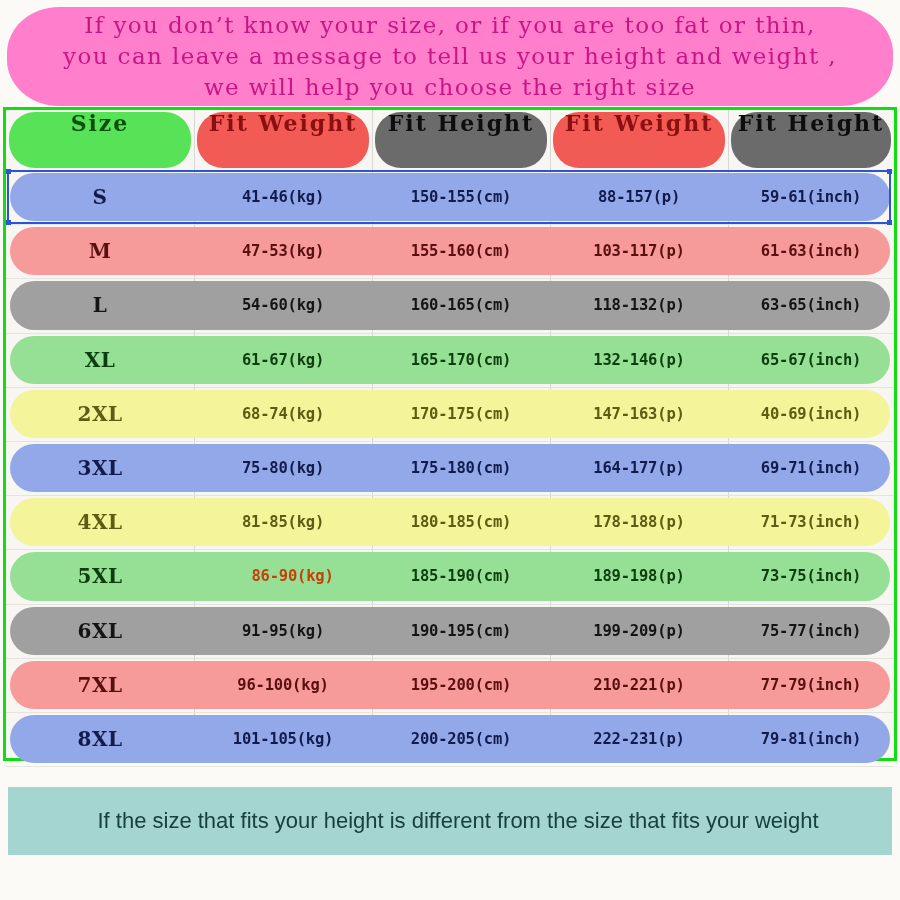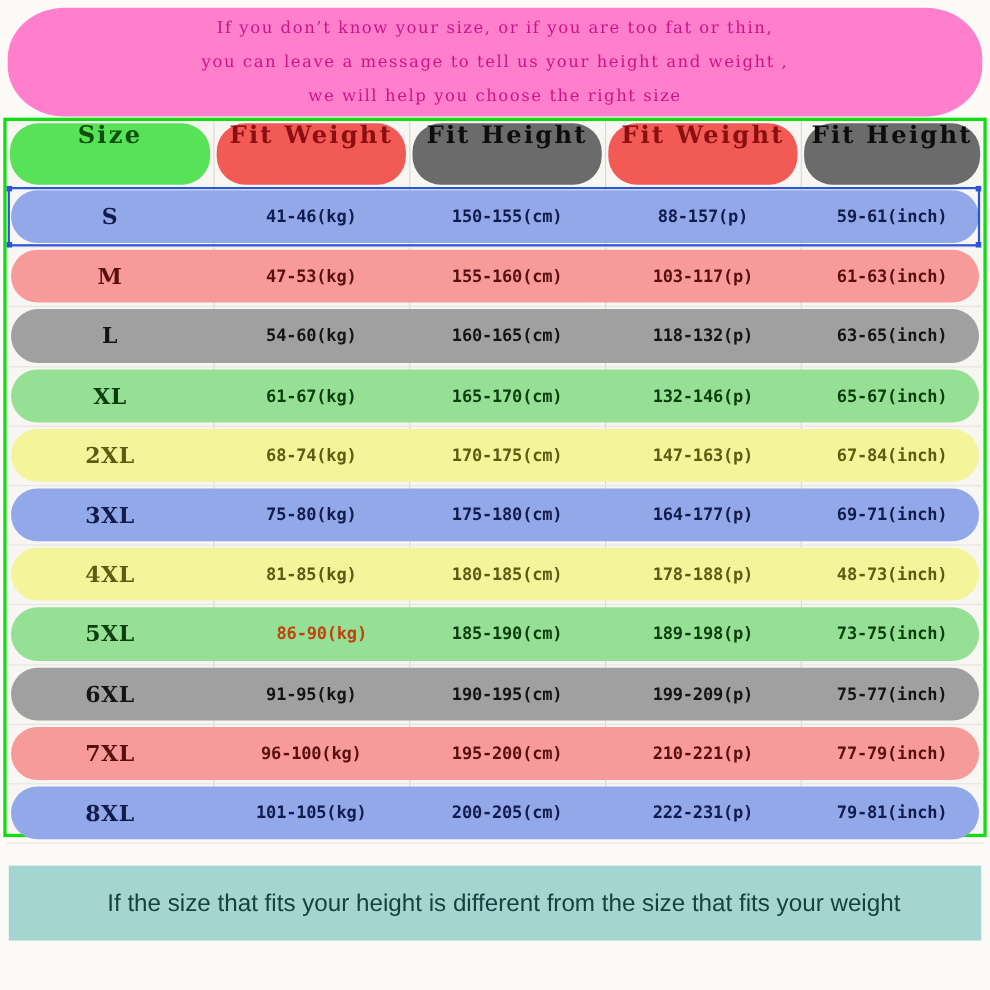--- a/index.html
+++ b/index.html
@@ -33,21 +33,21 @@
     box-sizing: border-box;
     display: flex;
     flex-direction: column;
     align-items: center;
     justify-content: center;
     padding: 0 14px;
   }
   .notice-line {
     color: #c71585;
     font-family: "DejaVu Serif", "Liberation Serif", serif;
-    font-size: 15px;
+    font-size: 23px;
     letter-spacing: 1.4px;
     line-height: 31px;
     white-space: nowrap;
     text-align: left;
   }
 
   
   .table-frame {
     position: absolute;
     left: 3px;
@@ -355,21 +355,21 @@
             <div class="cellpill c1">
               <span class="valuelabel" style="color: rgb(92, 92, 18);">68-74(kg)</span>
             </div>
             <div class="cellpill c2">
               <span class="valuelabel" style="color: rgb(92, 92, 18);">170-175(cm)</span>
             </div>
             <div class="cellpill c3">
               <span class="valuelabel" style="color: rgb(92, 92, 18);">147-163(p)</span>
             </div>
             <div class="cellpill c4">
-              <span class="valuelabel" style="color: rgb(92, 92, 18);">67-84(inch)</span>
+              <span class="valuelabel" style="color: rgb(92, 92, 18);">40-69(inch)</span>
             </div>
           </div>
         </div>
         <div class="row" style="top: 331px; height: 54.2px;">
           <div class="rowband" style="background: rgb(146, 168, 232);"></div>
           <div class="cells">
             <div class="cellpill c0">
               <span class="sizelabel" style="color: rgb(17, 27, 77);">3XL</span>
             </div>
             <div class="cellpill c1">
@@ -395,21 +395,21 @@
             <div class="cellpill c1">
               <span class="valuelabel" style="color: rgb(92, 92, 18);">81-85(kg)</span>
             </div>
             <div class="cellpill c2">
               <span class="valuelabel" style="color: rgb(92, 92, 18);">180-185(cm)</span>
             </div>
             <div class="cellpill c3">
               <span class="valuelabel" style="color: rgb(92, 92, 18);">178-188(p)</span>
             </div>
             <div class="cellpill c4">
-              <span class="valuelabel" style="color: rgb(92, 92, 18);">48-73(inch)</span>
+              <span class="valuelabel" style="color: rgb(92, 92, 18);">71-73(inch)</span>
             </div>
           </div>
         </div>
         <div class="row" style="top: 439.4px; height: 54.2px;">
           <div class="rowband" style="background: rgb(150, 224, 150);"></div>
           <div class="cells">
             <div class="cellpill c0">
               <span class="sizelabel" style="color: rgb(12, 61, 12);">5XL</span>
             </div>
             <div class="cellpill c1">

